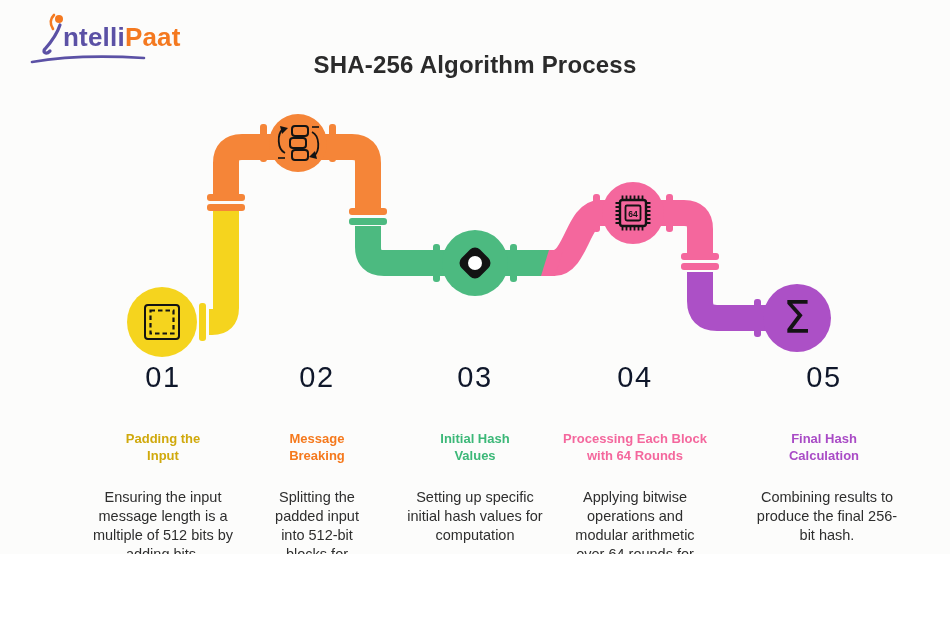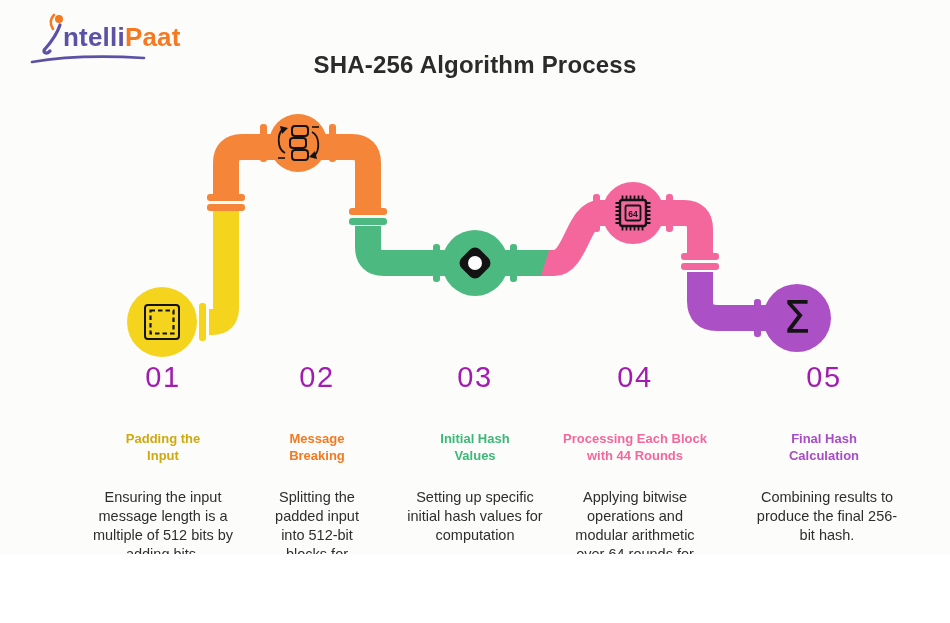--- a/index.html
+++ b/index.html
@@ -16,21 +16,21 @@
   .page-title {
     position:absolute; top:51px; left:0; width:100%; margin:0;
     text-align:center; font-size:24px; font-weight:600; color:#2b2b2b; letter-spacing:0.2px;
   }
   
   .diagram { position:absolute; left:0; top:0; }
   
   .col { position:absolute; top:363px; width:170px; text-align:center; }
   .col-1 { left:78px; }  .col-2 { left:232px; } .col-3 { left:390px; }
   .col-4 { left:550px; } .col-5 { left:739px; }
-  .num { font-size:29px; font-weight:500; color:#a21caf; letter-spacing:1.5px; line-height:1; }
+  .num { font-size:29px; font-weight:500; color:#0f172a; letter-spacing:1.5px; line-height:1; }
   .stitle { margin:39px auto 0; font-size:13px; font-weight:700; line-height:1.3; height:42px; }
   .col-1 .stitle { max-width:96px;  color:#D0A90C; }
   .col-2 .stitle { max-width:82px;  color:#F5791D; }
   .col-3 .stitle { max-width:98px;  color:#3CB878; }
   .col-4 .stitle { max-width:175px; color:#F4679D; }
   .col-5 .stitle { max-width:92px;  color:#A94BC6; }
   .desc { margin:15px auto 0; font-size:14.5px; color:#2e2e2e; line-height:1.3; }
   .col-1 .desc { max-width:152px; }
   .col-2 .desc { max-width:110px; }
   .col-3 .desc { max-width:148px; }
@@ -134,21 +134,21 @@
     <div class="stitle">Message Breaking</div>
     <div class="desc">Splitting the padded input into 512-bit blocks for processing.</div>
   </div>
   <div class="col col-3">
     <div class="num">03</div>
     <div class="stitle">Initial Hash Values</div>
     <div class="desc">Setting up specific initial hash values for computation</div>
   </div>
   <div class="col col-4">
     <div class="num">04</div>
-    <div class="stitle">Processing Each Block with 44 Rounds</div>
+    <div class="stitle">Processing Each Block with 64 Rounds</div>
     <div class="desc">Applying bitwise operations and modular arithmetic over 64 rounds for each block.</div>
   </div>
   <div class="col col-5">
     <div class="num">05</div>
     <div class="stitle">Final Hash Calculation</div>
     <div class="desc">Combining results to produce the final 256-bit hash.</div>
   </div>
 
 </div>
 

